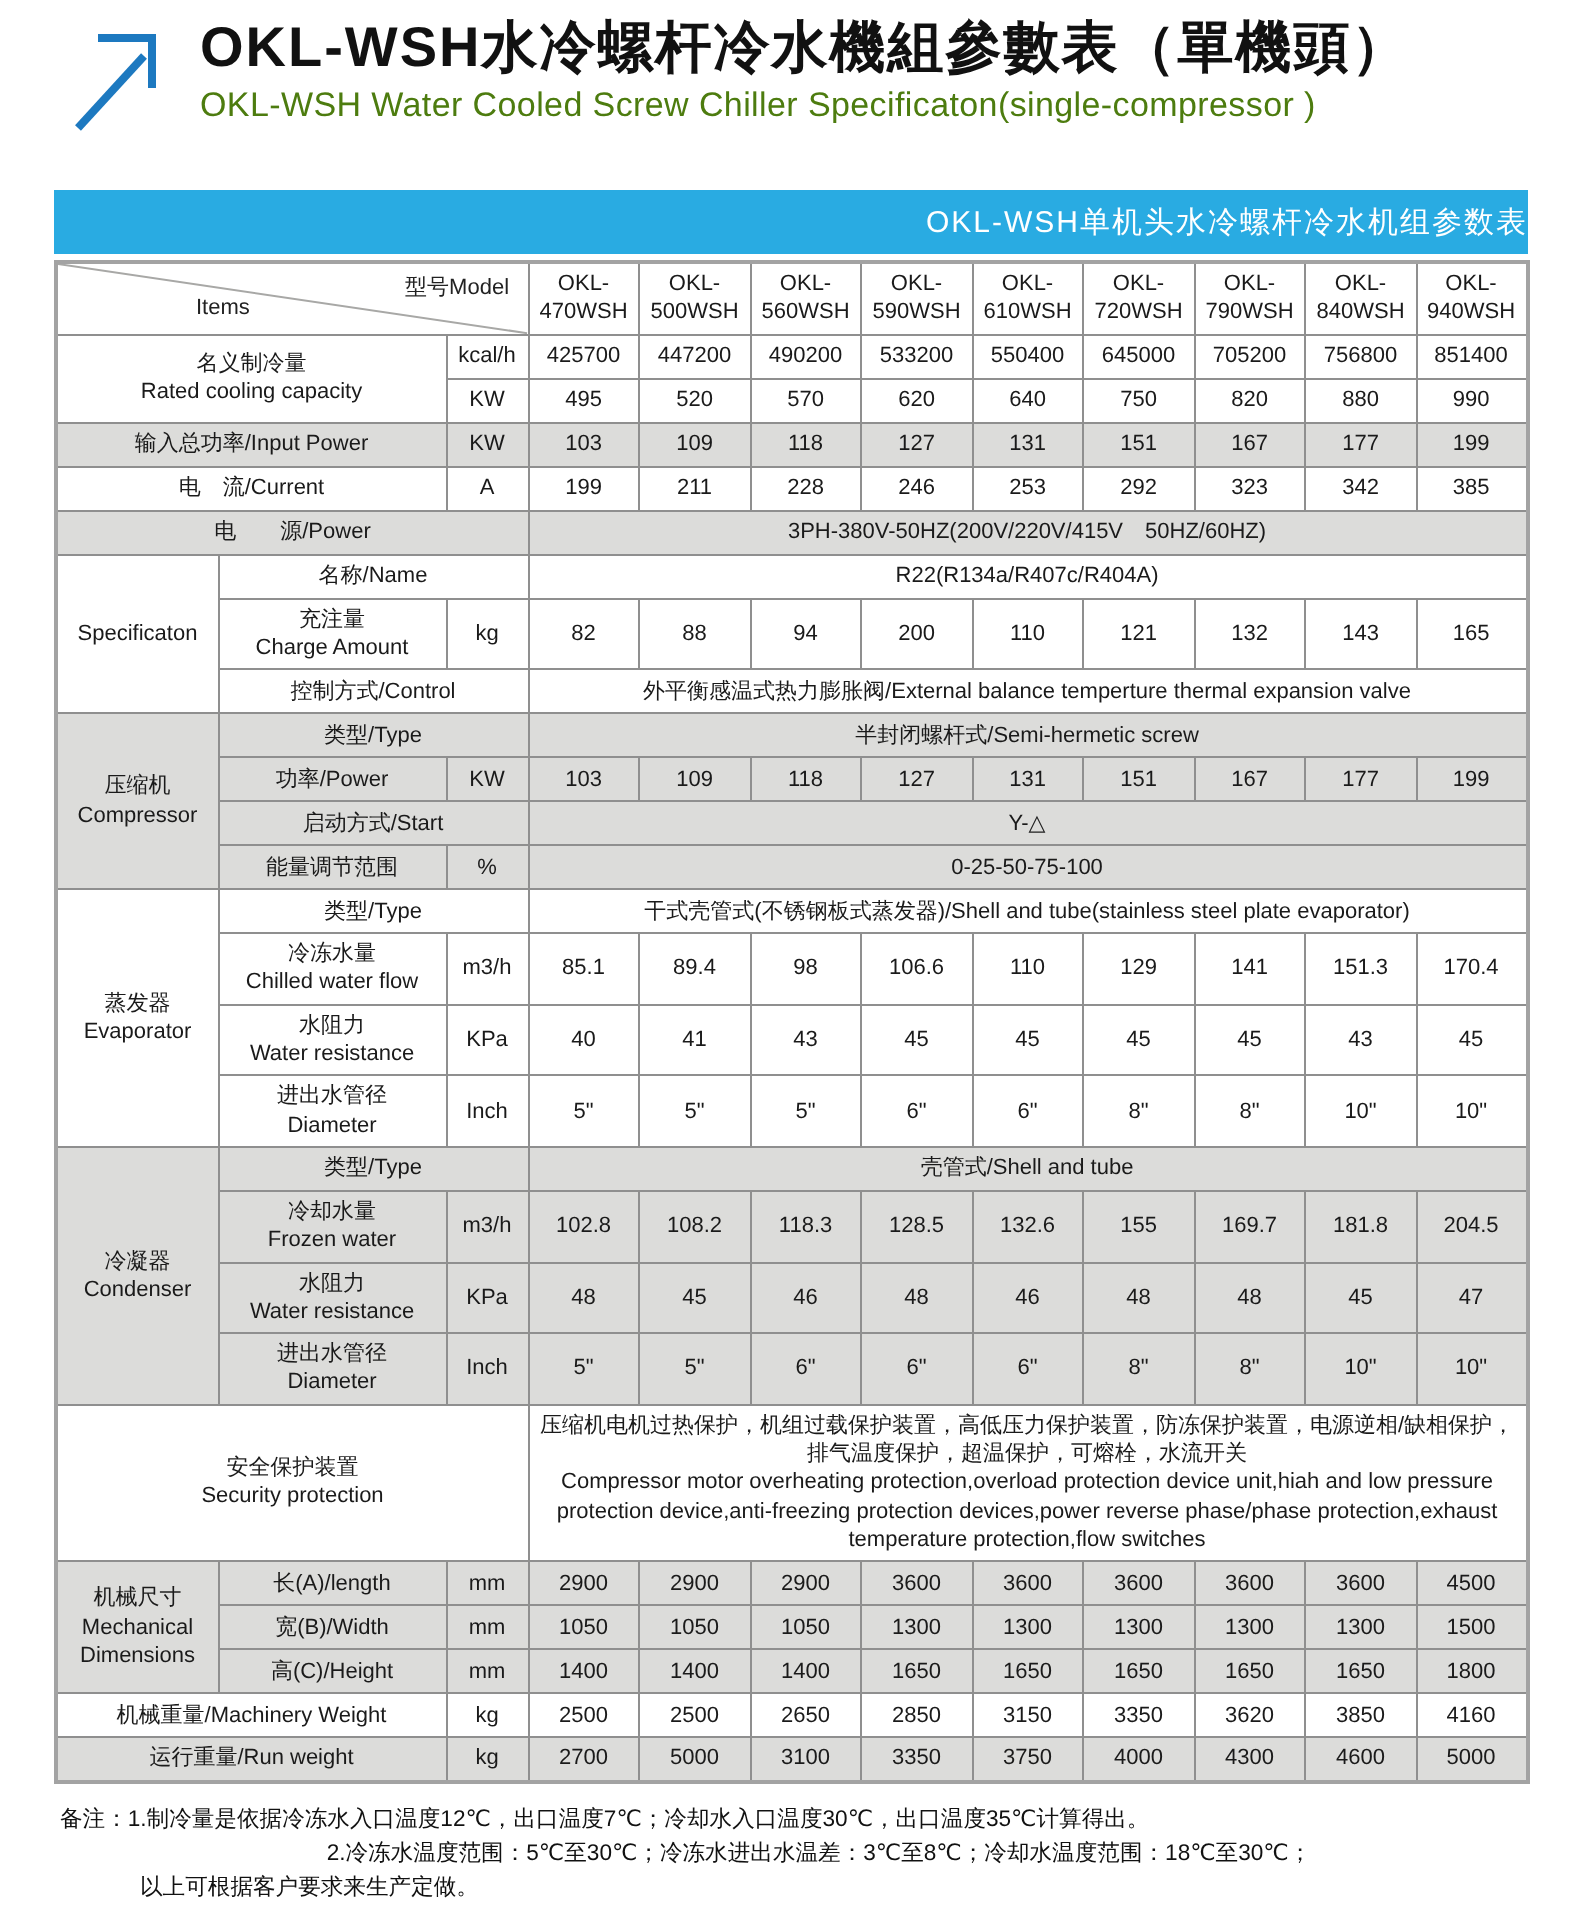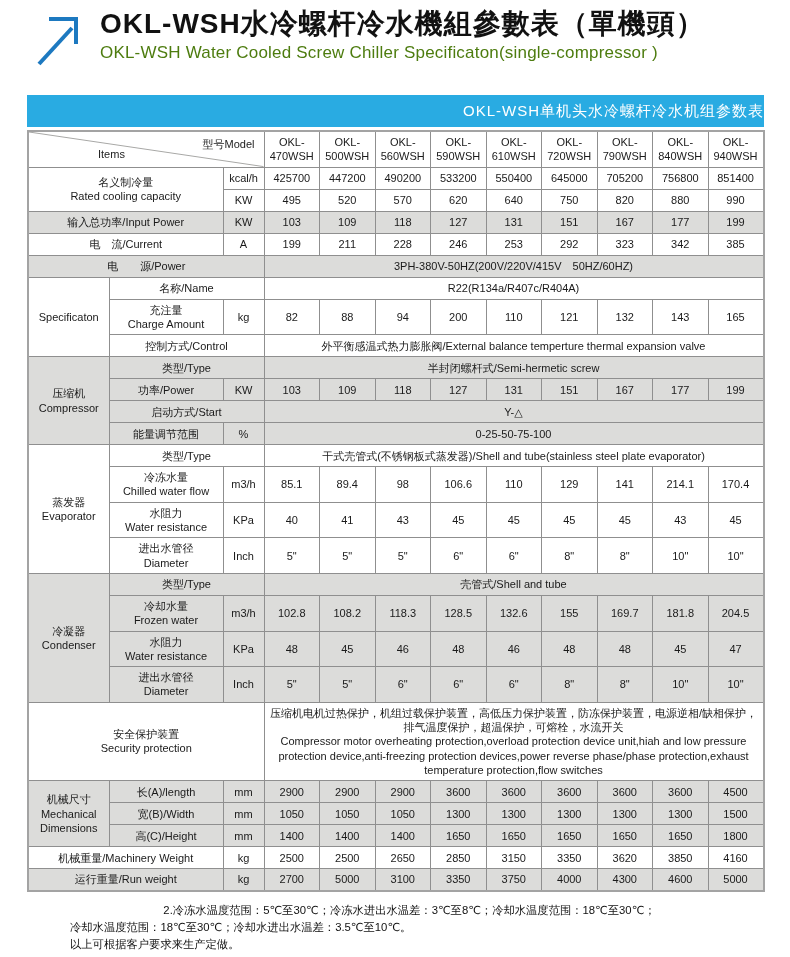--- a/index.html
+++ b/index.html
@@ -242,21 +242,21 @@
             <td class="label">冷冻水量
 Chilled water flow</td>
             <td class="unit">m3/h</td>
             <td>85.1</td>
             <td>89.4</td>
             <td>98</td>
             <td>106.6</td>
             <td>110</td>
             <td>129</td>
             <td>141</td>
-            <td>214.1</td>
+            <td>151.3</td>
             <td>170.4</td>
           </tr>
           <tr>
             <td class="label">水阻力
 Water resistance</td>
             <td class="unit">KPa</td>
             <td>40</td>
             <td>41</td>
             <td>43</td>
             <td>45</td>
@@ -400,19 +400,19 @@
             <td>4000</td>
             <td>4300</td>
             <td>4600</td>
             <td>5000</td>
           </tr>
         </tbody>
     </table>
   </div>
 
   <div class="notes">
+    <div class="note-line">备注：1.制冷量是依据冷冻水入口温度12℃，出口温度7℃；冷却水入口温度30℃，出口温度35℃计算得出。</div>
     <div class="note-line indent1">2.冷冻水温度范围：5℃至30℃；冷冻水进出水温差：3℃至8℃；冷却水温度范围：18℃至30℃；</div>
-    <div class="note-line indent2">冷却水温度范围：18℃至30℃；冷却水进出水温差：3.5℃至10℃。</div>
     <div class="note-line indent2">以上可根据客户要求来生产定做。</div>
 
   </div>
 
 </div>
 
 </body></html>

